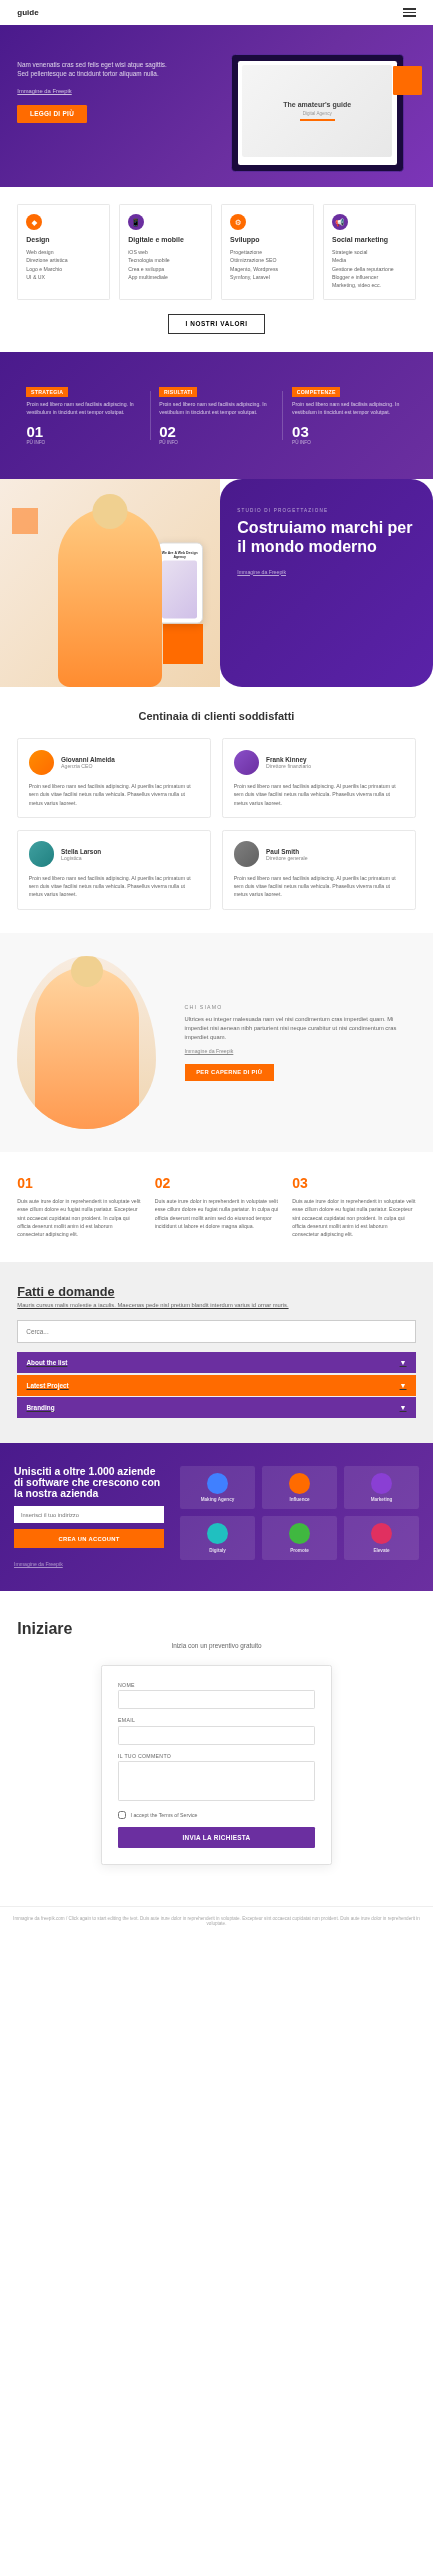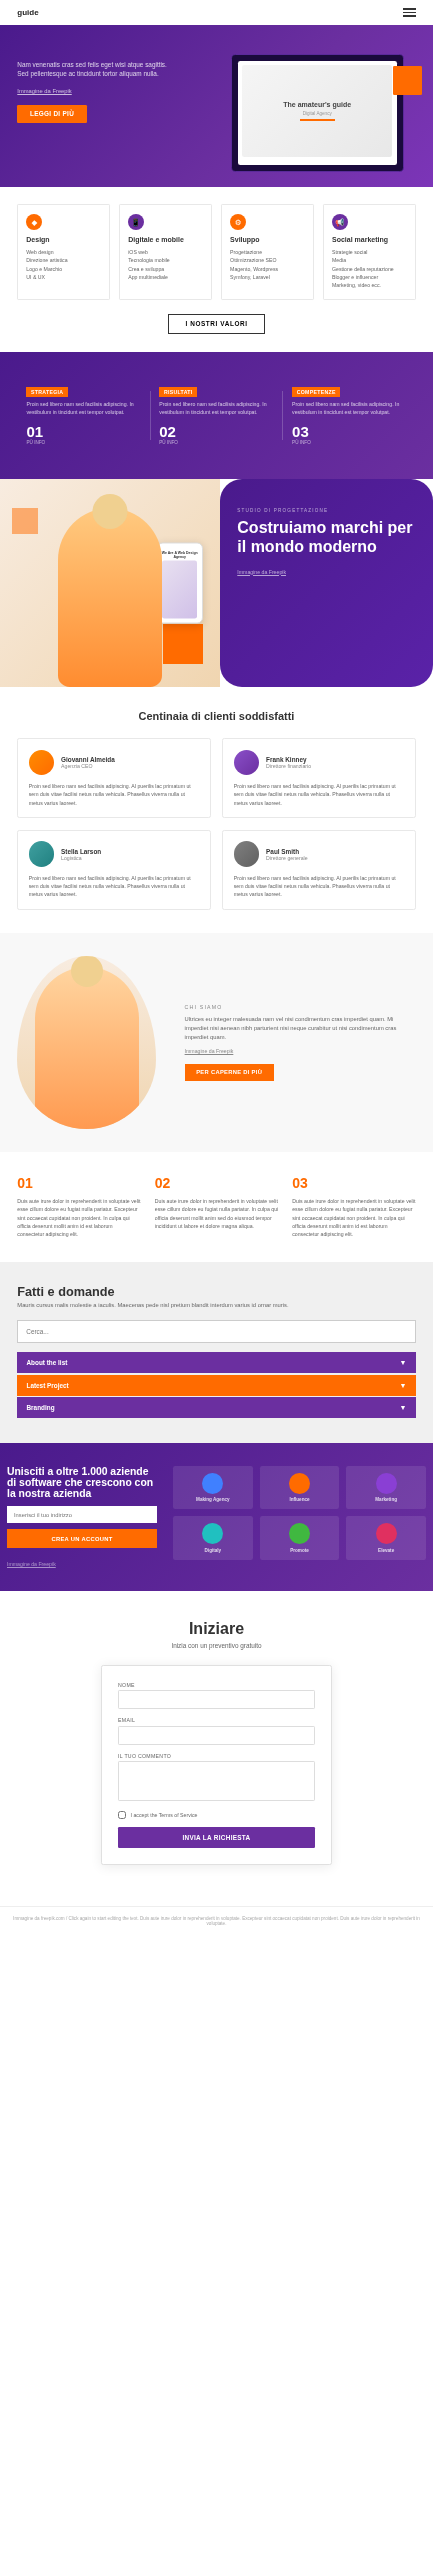--- a/index.html
+++ b/index.html
@@ -120,30 +120,30 @@
       font-size: 5.8px; font-weight: 700; cursor: pointer; text-transform: uppercase; letter-spacing: 0.3px;
     }
 
     
     .steps-section { background: #fff; padding: 23px 17.3px; }
     .steps-grid { display: grid; grid-template-columns: repeat(3, 1fr); gap: 14px; }
     .step-number { font-size: 14px; font-weight: 800; color: #ff6b00; margin-bottom: 5.8px; }
     .step-text { font-size: 5.2px; color: #666; line-height: 1.6; }
 
     
-    .faq-section { background: #f0f0f0; padding: 23px 17.3px; }
+    .faq-section { background: #f0f0f0; padding: 23px 17.3px; text-decoration: underline; }
     .faq-title { font-size: 12.7px; font-weight: 800; color: #333; margin-bottom: 3.5px; }
     .faq-subtitle { font-size: 5.8px; color: #666; margin-bottom: 11.6px; }
     .faq-search { width: 100%; padding: 7px 8px; border: 0.6px solid #ccc; font-size: 6.4px; margin-bottom: 9.2px; background: #fff; }
     .faq-item { background: #6b2fa0; color: #fff; padding: 7px 9.2px; margin-bottom: 1.7px; font-size: 6.4px; font-weight: 600; cursor: pointer; display: flex; justify-content: space-between; align-items: center; }
     .faq-item.alt { background: #ff6b00; }
     .faq-arrow { font-size: 7px; }
 
     
-    .join-section { background: linear-gradient(135deg, #4a1a8c, #6b2fa0); padding: 23px 7px; display: flex; gap: 16px; }
+    .join-section { background: linear-gradient(135deg, #4a1a8c, #6b2fa0); padding: 23px 14px; display: flex; gap: 16px; }
     .join-text { flex: 0 0 150px; }
     .join-title { font-size: 10.4px; font-weight: 800; color: #fff; margin-bottom: 7px; }
     .join-input { width: 100%; padding: 5.8px 7px; border: none; font-size: 5.8px; margin-bottom: 5.8px; }
     .join-btn {
       width: 100%; background: #ff6b00; color: #fff; border: none; padding: 6.4px;
       font-size: 5.8px; font-weight: 700; cursor: pointer; text-transform: uppercase; letter-spacing: 0.3px;
     }
     .join-logo-link { font-size: 5.2px; color: rgba(255,255,255,0.5); text-decoration: underline; }
     .join-logos { flex: 1; display: grid; grid-template-columns: repeat(3, 1fr); gap: 7px; align-content: start; }
     .logo-card { background: rgba(255,255,255,0.1); padding: 7px; border-radius: 2.3px; text-align: center; }
@@ -151,21 +151,21 @@
     .logo-card-icon.blue { background: #4080ff; }
     .logo-card-icon.orange { background: #ff6b00; }
     .logo-card-icon.purple { background: #8a3fd4; }
     .logo-card-icon.cyan { background: #20c0c0; }
     .logo-card-icon.green { background: #40b840; }
     .logo-card-icon.red { background: #e03060; }
     .logo-card-name { font-size: 4.6px; color: rgba(255,255,255,0.8); font-weight: 600; }
 
     
     .iniziare-section { background: #fff; padding: 29px 17.3px; }
-    .iniziare-title { text-align: center; font-size: 16px; font-weight: 800; color: #333; margin-bottom: 3.5px; }
+    .iniziare-title { font-size: 16px; font-weight: 800; color: #333; margin-bottom: 3.5px; }
     .iniziare-subtitle { text-align: center; font-size: 6.4px; color: #666; margin-bottom: 16px; }
     .form-card { background: #fff; border: 0.6px solid #e0e0e0; border-radius: 2.3px; padding: 16px; max-width: 231px; margin: 0 auto; box-shadow: 0 1.2px 11.6px rgba(0,0,0,0.08); }
     .form-field { margin-bottom: 8px; }
     .form-label { font-size: 5.2px; color: #666; margin-bottom: 2.3px; display: block; text-transform: uppercase; letter-spacing: 0.3px; }
     .form-input { width: 100%; padding: 5.2px 7px; border: 0.6px solid #ddd; font-size: 6.4px; border-radius: 1.2px; }
     .form-textarea { width: 100%; padding: 5.2px 7px; border: 0.6px solid #ddd; font-size: 6.4px; border-radius: 1.2px; height: 40px; resize: none; }
     .form-checkbox-row { display: flex; align-items: center; gap: 4.6px; margin-bottom: 8px; }
     .form-checkbox { width: 8px; height: 8px; }
     .form-checkbox-label { font-size: 5.2px; color: #666; }
     .form-submit {

